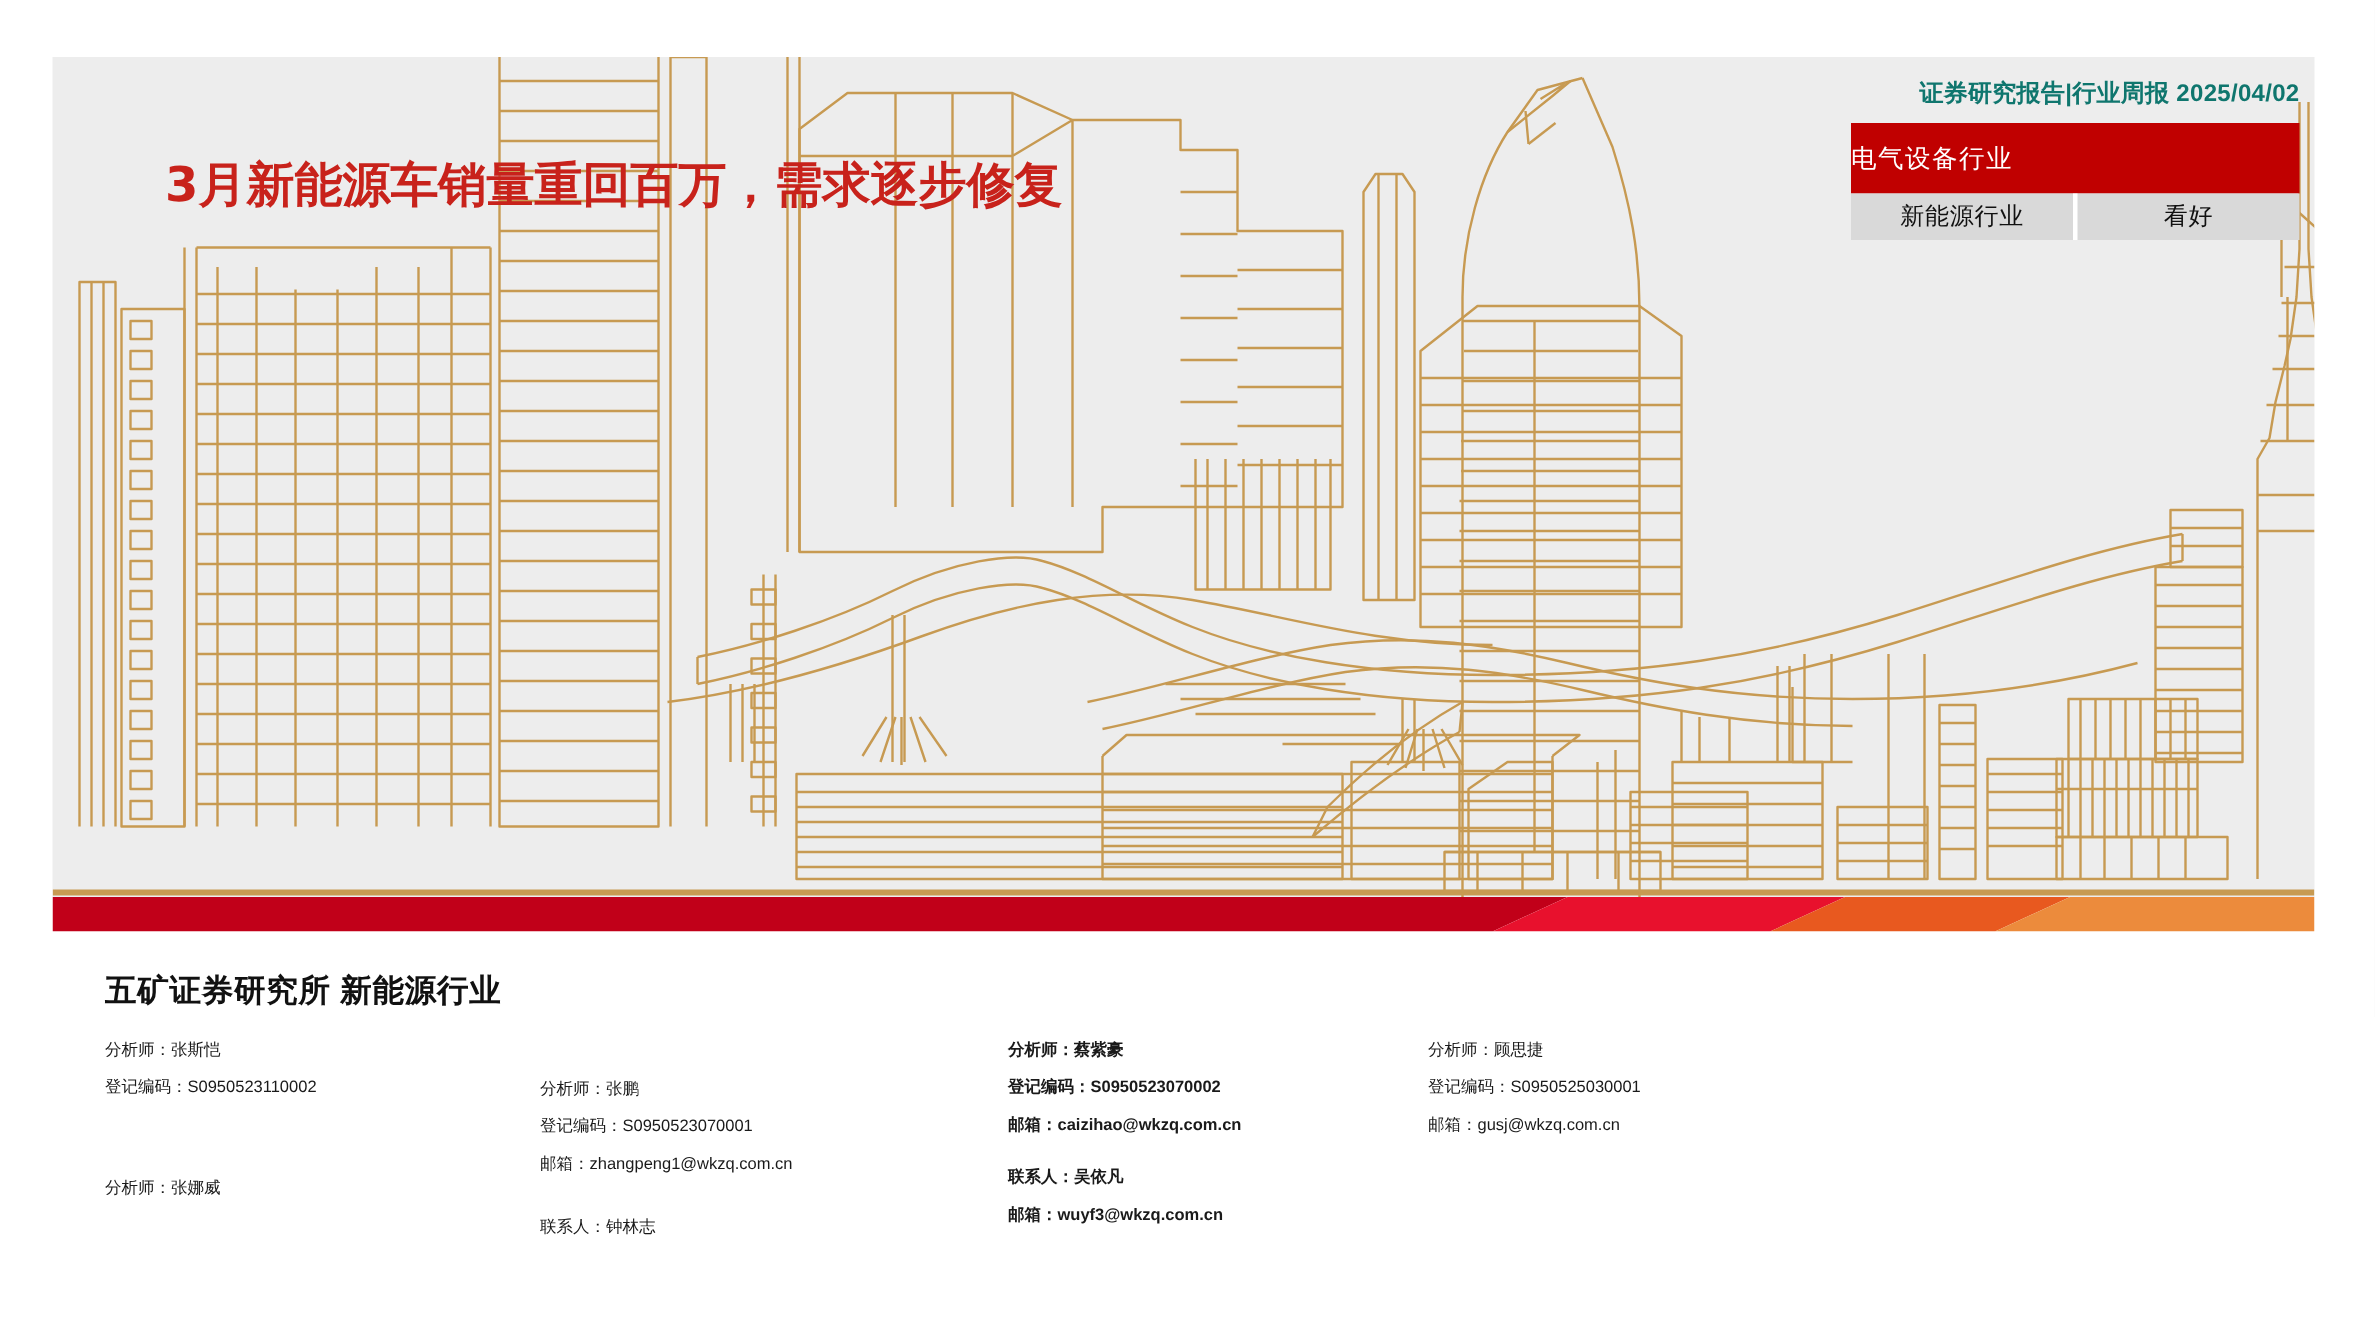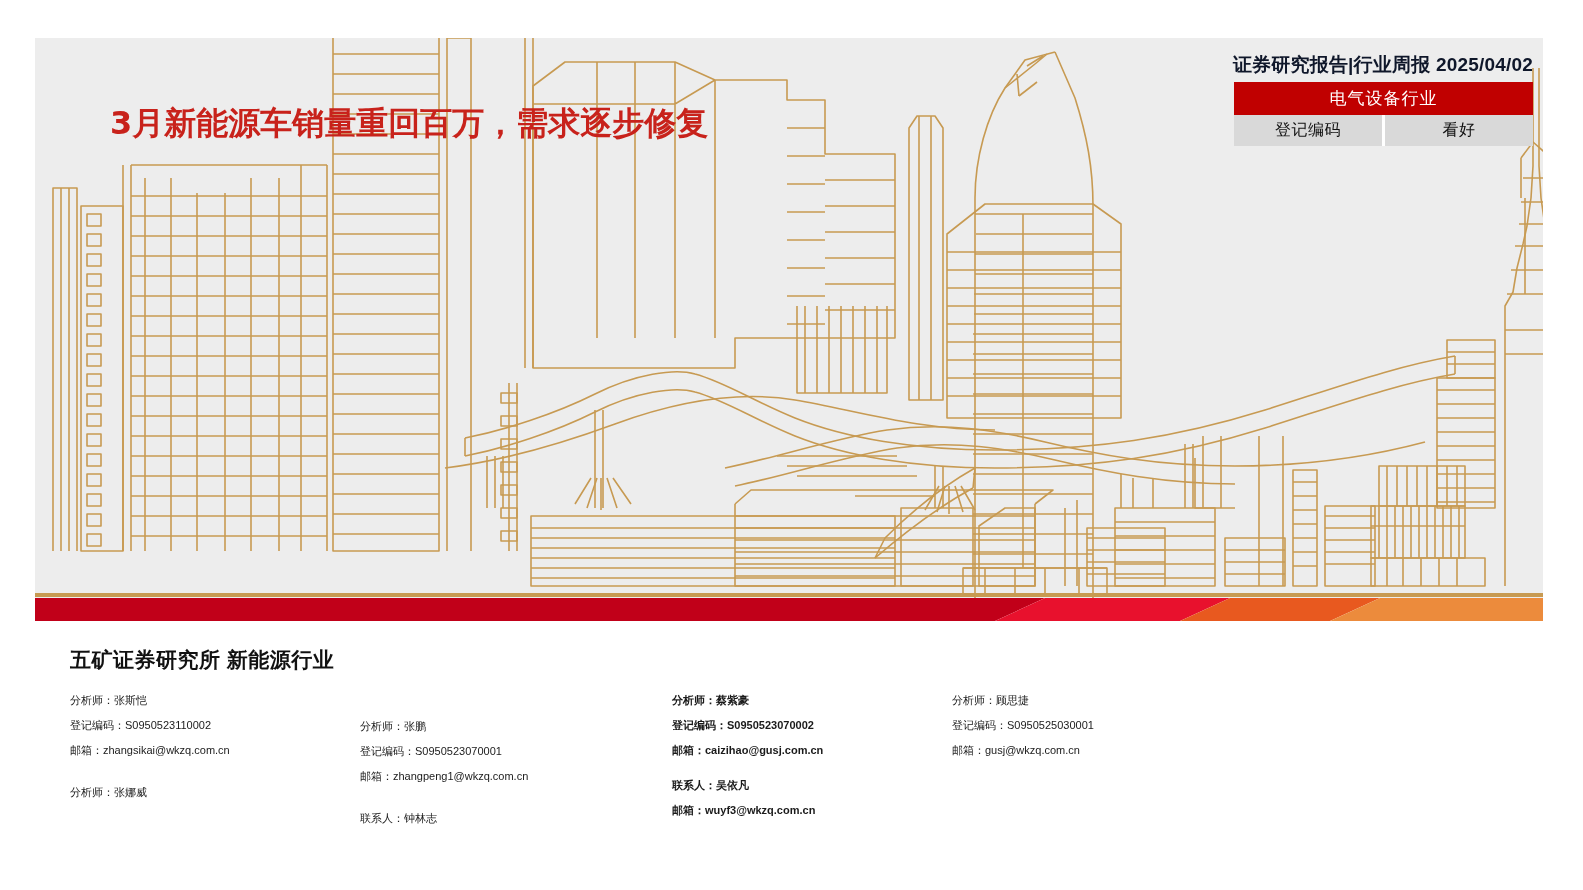--- a/index.html
+++ b/index.html
@@ -16,32 +16,32 @@
     position: absolute; left: 35px; top: 38px;
     width: 1508px; height: 560px;
     background: #ededed;
     overflow: hidden;
   }
   .hero-svg { position: absolute; left: 0; top: 0; width: 1508px; height: 560px; }
 
   
   .hdr-line {
     position: absolute; right: 10px; top: 14px;
-    font-size: 19px; font-weight: bold; color: #0f172a;
+    font-size: 16px; font-weight: bold; color: #0f766e;
     letter-spacing: .2px; white-space: nowrap; margin-left: 44px;
   }
   .rating-table {
     position: absolute; right: 10px; top: 44px;
     width: 299px;
     border-collapse: collapse;
   }
   .rating-table td { padding: 0; }
   .rt-head {
     background: #c00000; color: #ffffff;
-    height: 33px; text-align: center;
+    height: 47px; text-align: left;
     font-size: 17px; font-weight: 500; letter-spacing: 1px;
   }
   .rt-cell {
     background: #d9d9d9; color: #111;
     height: 31px; text-align: center;
     font-size: 16px; letter-spacing: .5px;
   }
   .rt-cell.left { border-right: 3px solid #ffffff; width: 50%; }
 
   
@@ -258,21 +258,21 @@
     </svg>
 
     <div class="hdr-line">证券研究报告|行业周报 2025/04/02</div>
 
     <table class="rating-table">
       <tbody>
           <tr>
         <td class="rt-head" colspan="2">电气设备行业</td>
       </tr>
       <tr>
-        <td class="rt-cell left">登记编码</td>
+        <td class="rt-cell left">新能源行业</td>
         <td class="rt-cell">看好</td>
       </tr>
     </tbody>
       </table>
   </div>
 
   <div class="main-title">3月新能源车销量重回百万，需求逐步修复</div>
 
   <svg class="band" viewBox="0 0 1508 23" preserveAspectRatio="none">
     <polygon points="0,0 1010,0 960,23 0,23" fill="#C10019"></polygon>
@@ -281,39 +281,38 @@
     <polygon points="1345,0 1508,0 1508,23 1295,23" fill="#EC8B3C"></polygon>
   </svg>
 
   <div class="contact">
 
     <div class="org-title">五矿证券研究所 新能源行业</div>
 
     <div class="col c1 row1">
       <div class="ln">分析师：张斯恺</div>
       <div class="ln">登记编码：S0950523110002</div>
-      <div class="ln">邮箱：zhangsikai@wkzq.com.cn</div>
     </div>
     <div class="col c1 row2">
       <div class="ln">分析师：张娜威</div>
     </div>
 
     <div class="col c2 row1">
       <div class="ln">分析师：张鹏</div>
       <div class="ln">登记编码：S0950523070001</div>
       <div class="ln">邮箱：zhangpeng1@wkzq.com.cn</div>
     </div>
     <div class="col c2 row2">
       <div class="ln">联系人：钟林志</div>
     </div>
 
     <div class="col c3 row1">
       <div class="ln">分析师：蔡紫豪</div>
       <div class="ln">登记编码：S0950523070002</div>
-      <div class="ln">邮箱：caizihao@gusj.com.cn</div>
+      <div class="ln">邮箱：caizihao@wkzq.com.cn</div>
     </div>
     <div class="col c3 row2">
       <div class="ln">联系人：吴依凡</div>
       <div class="ln">邮箱：wuyf3@wkzq.com.cn</div>
     </div>
 
     <div class="col c4 row1">
       <div class="ln">分析师：顾思捷</div>
       <div class="ln">登记编码：S0950525030001</div>
       <div class="ln">邮箱：gusj@wkzq.com.cn</div>

